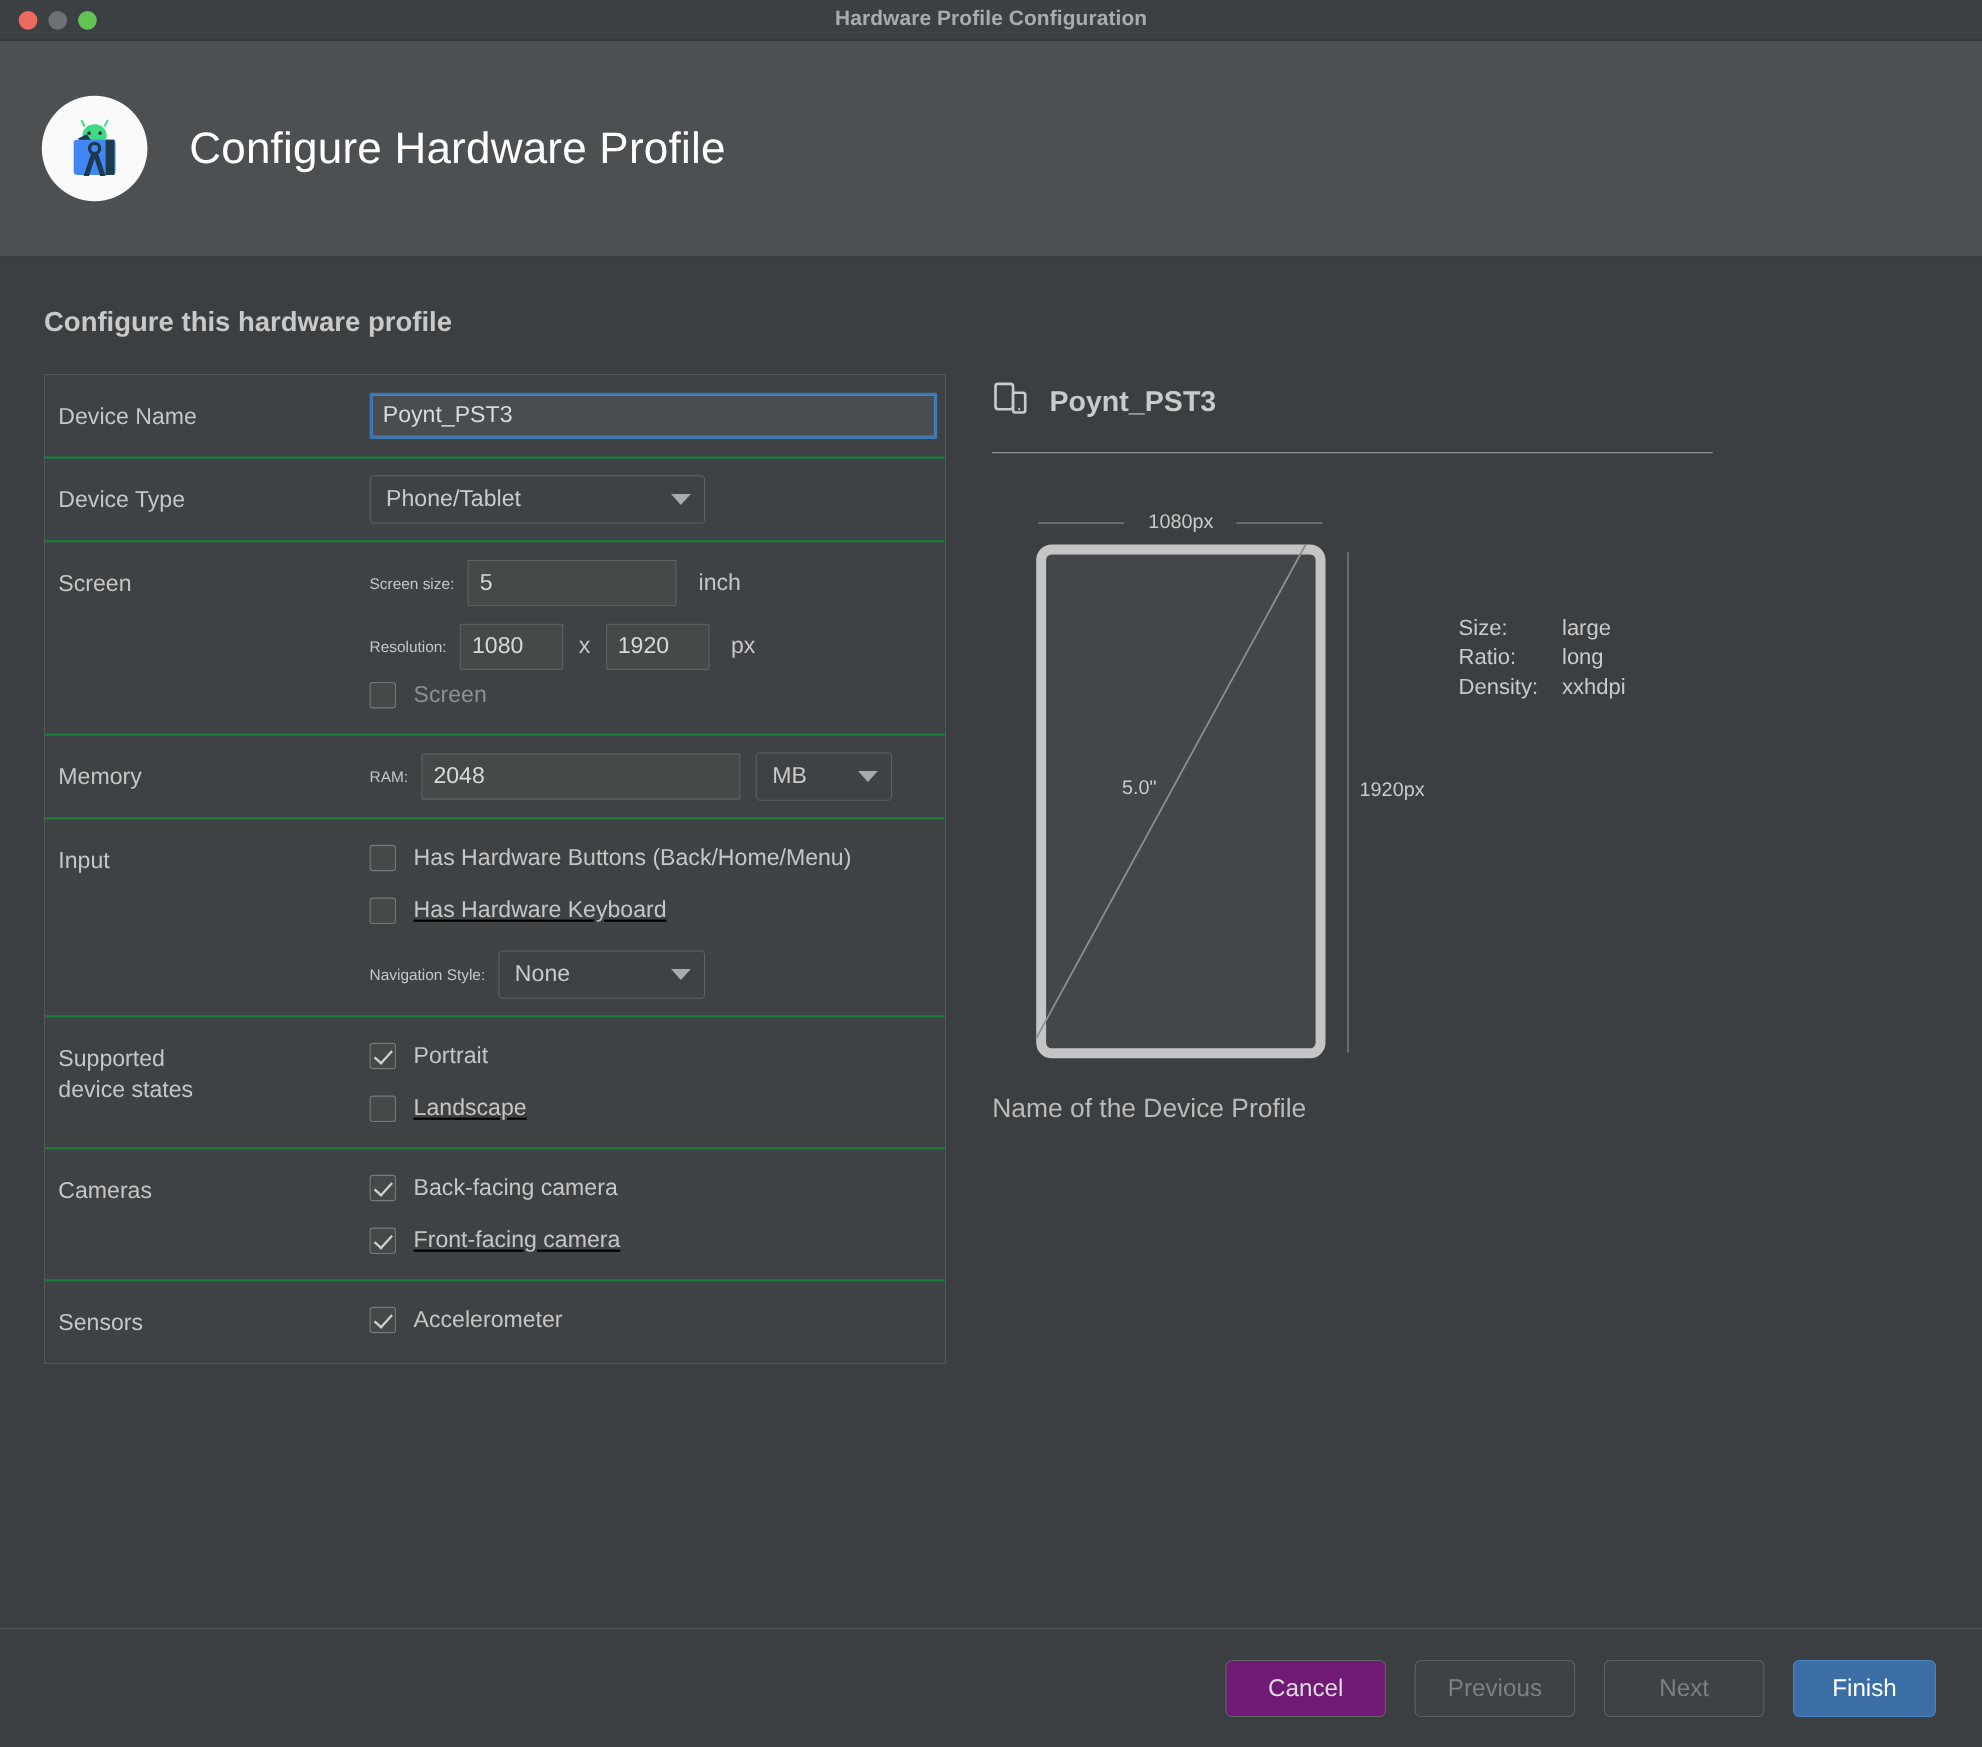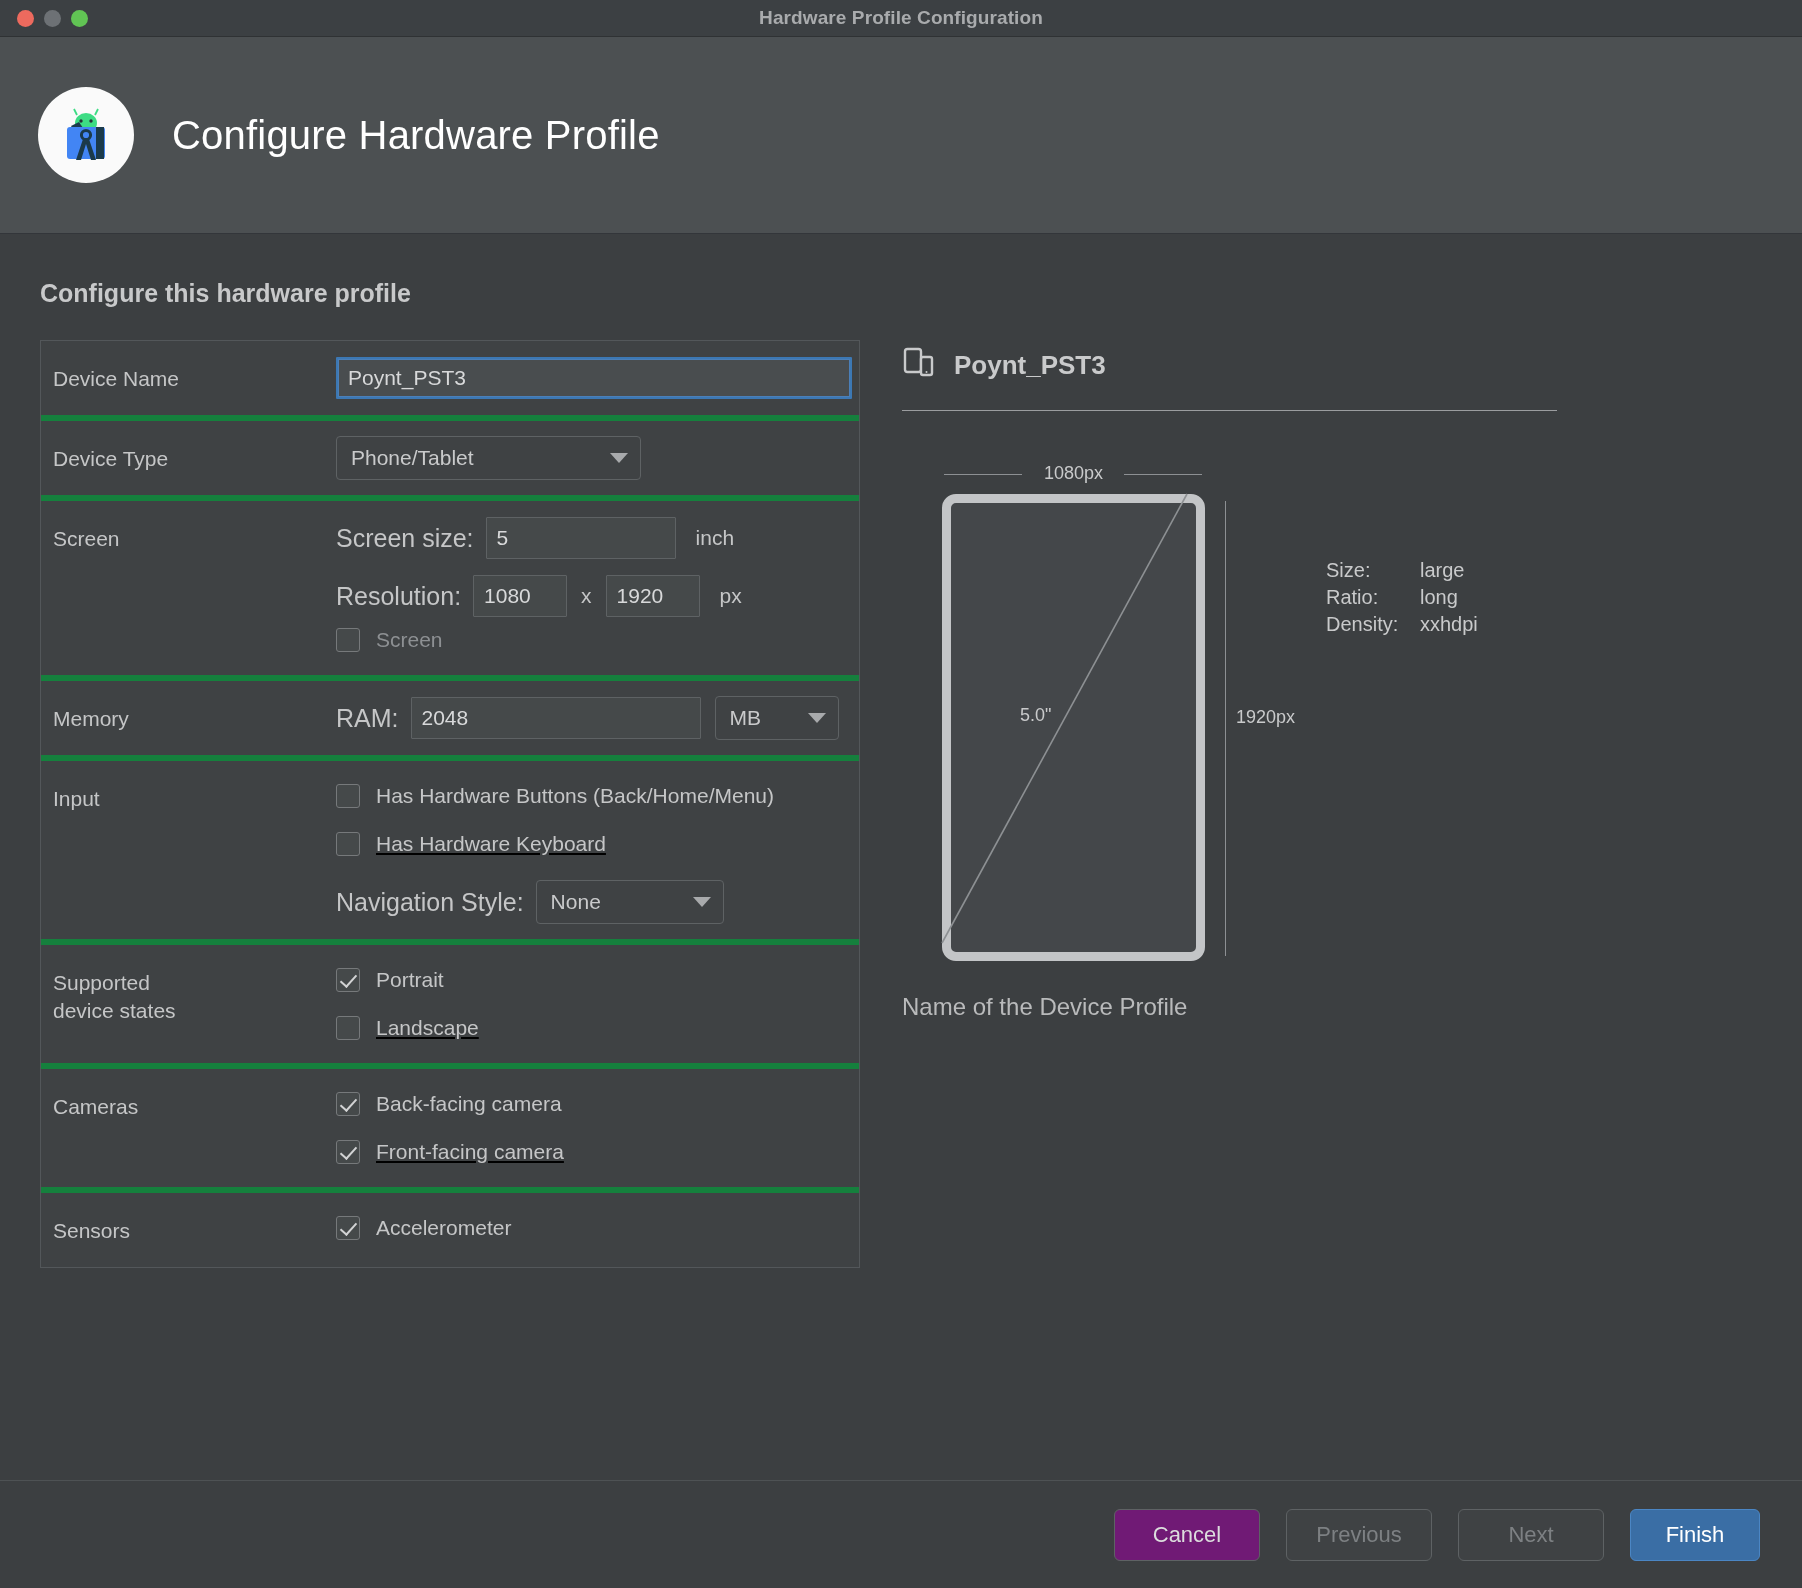--- a/index.html
+++ b/index.html
@@ -69,38 +69,38 @@
 
   
   .form-panel {
     width: 820px;
     border: 1px solid #53575a;
     background: #3f4244;
   }
   .frow {
     display: flex;
     align-items: flex-start;
-    border-bottom: 6px solid #15803d;
+    border-bottom: 2px solid #15803d;
     padding: 0 12px 0 12px;
     min-height: 74px;
   }
   .frow:last-child { border-bottom: none; }
   .frow-label {
     width: 283px;
     flex: none;
     color: #c5c6c7;
     font-size: 21px;
     padding-top: 24px;
     line-height: 1.32;
   }
   .frow-fields { flex: 1; padding: 14px 0 14px 0; }
   .fieldline { display: flex; align-items: center; min-height: 46px; }
   .fieldline + .fieldline { margin-top: 12px; }
   .sublabel {
-    color: #c5c6c7; font-size: 25px;
+    color: #c5c6c7; font-size: 14px;
     margin-right: 12px;
   }
   .unit { color: #c5c6c7; font-size: 21px; margin-left: 20px; }
 
   
   input.txt {
     background: #45494a;
     border: 1px solid #5e6264;
     color: #d8d9da;
     font-family: "Liberation Sans", sans-serif;

